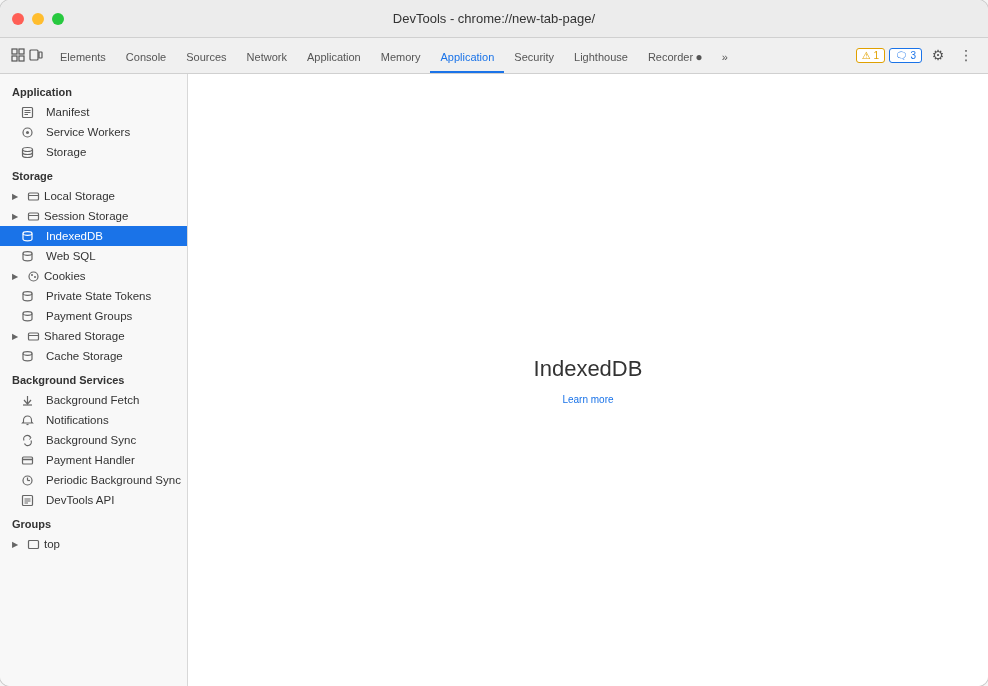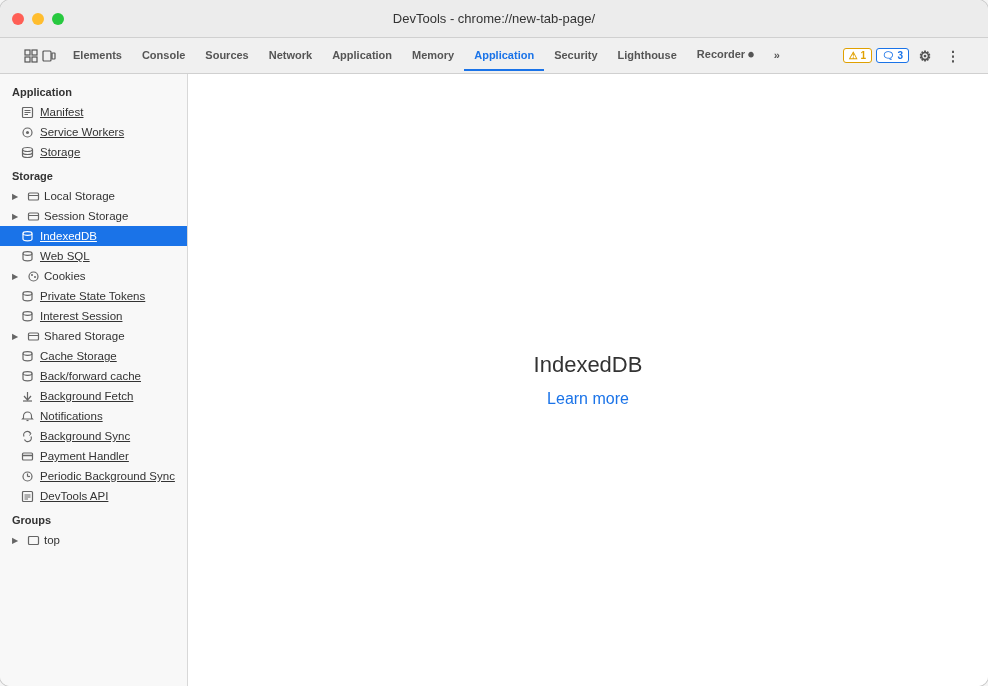--- a/index.html
+++ b/index.html
@@ -52,25 +52,24 @@
       font-size: 13px;
       color: #333;
       font-weight: 500;
     }
     
     .tabsbar {
       height: 36px;
       background: #f0f0f0;
       border-bottom: 1px solid #d0d0d0;
       display: flex;
-      align-items: center;
-      padding: 0 17px;
+      align-items: flex-end;
+      padding: 0 4px;
       flex-shrink: 0;
       position: relative;
-      font-weight: bold;
     }
     .tab-icon-group {
       display: flex;
       align-items: center;
       gap: 2px;
       padding: 0 6px;
       height: 36px;
     }
     .tab-icon {
       width: 16px;
@@ -157,28 +156,27 @@
     }
     .sidebar-section-label {
       font-size: 11px;
       font-weight: 600;
       color: #333;
       padding: 8px 12px 4px 12px;
     }
     .sidebar-item {
       display: flex;
       align-items: center;
-      gap: 6px;
+      gap: 12px;
       padding: 3px 8px 3px 20px;
       cursor: pointer;
       color: #333;
       font-size: 11.5px;
       border-radius: 0;
       white-space: nowrap;
-      text-decoration: underline;
     }
     .sidebar-item.active {
       background: #1a73e8;
       color: #fff;
     }
     .sidebar-item.indented2 { padding-left: 20px; }
     .sidebar-group-header {
       display: flex;
       align-items: center;
       gap: 4px;
@@ -209,21 +207,21 @@
       flex-direction: column;
       gap: 12px;
       background: #fff;
     }
     .content-title {
       font-size: 22px;
       color: #333;
       font-weight: 400;
     }
     .content-link {
-      font-size: 16px;
+      font-size: 10px;
       color: #1a73e8;
       text-decoration: none;
       cursor: pointer;
     }
 
     
     svg { display: block; }
   </style>
 </head>
 <body>
@@ -382,21 +380,21 @@
         <span>Private State Tokens</span>
       </div>
 
       <div class="sidebar-item indented2">
         <span class="sidebar-icon">
           <svg width="13" height="13" viewBox="0 0 13 13" fill="none">
             <ellipse cx="6.5" cy="3.5" rx="4.5" ry="1.8" stroke="#666" stroke-width="1.2" fill="none"></ellipse>
             <path d="M2 3.5 v5.5 c0 1 2 1.8 4.5 1.8 s4.5-.8 4.5-1.8 V3.5" stroke="#666" stroke-width="1.2" fill="none"></path>
           </svg>
         </span>
-        <span>Interest Session</span>
+        <span>Payment Groups</span>
       </div>
 
       <div class="sidebar-group-header">
         <span class="chevron">▶</span>
         <span class="sidebar-icon">
           <svg width="13" height="13" viewBox="0 0 13 13" fill="none">
             <rect x="1.5" y="3" width="10" height="7" rx="1" stroke="#666" stroke-width="1.2" fill="none"></rect>
             <line x1="1.5" y1="5.5" x2="11.5" y2="5.5" stroke="#666" stroke-width="1"></line>
           </svg>
         </span>
@@ -406,30 +404,22 @@
       <div class="sidebar-item indented2">
         <span class="sidebar-icon">
           <svg width="13" height="13" viewBox="0 0 13 13" fill="none">
             <ellipse cx="6.5" cy="3.5" rx="4.5" ry="1.8" stroke="#666" stroke-width="1.2" fill="none"></ellipse>
             <path d="M2 3.5 v5.5 c0 1 2 1.8 4.5 1.8 s4.5-.8 4.5-1.8 V3.5" stroke="#666" stroke-width="1.2" fill="none"></path>
           </svg>
         </span>
         <span>Cache Storage</span>
       </div>
 
-
-      <div class="sidebar-item indented2">
-        <span class="sidebar-icon">
-          <svg width="13" height="13" viewBox="0 0 13 13" fill="none">
-            <ellipse cx="6.5" cy="3.5" rx="4.5" ry="1.8" stroke="#666" stroke-width="1.2" fill="none"></ellipse>
-            <path d="M2 3.5 v5.5 c0 1 2 1.8 4.5 1.8 s4.5-.8 4.5-1.8 V3.5" stroke="#666" stroke-width="1.2" fill="none"></path>
-          </svg>
-        </span>
-        <span>Back/forward cache</span>
-      </div>
+      <div class="sidebar-section-label">Background Services</div>
+
 
       <div class="sidebar-item indented2">
         <span class="sidebar-icon">
           <svg width="13" height="13" viewBox="0 0 13 13" fill="none">
             <line x1="6.5" y1="2" x2="6.5" y2="9" stroke="#666" stroke-width="1.2"></line>
             <polyline points="3,6 6.5,10 10,6" stroke="#666" stroke-width="1.2" fill="none"></polyline>
             <line x1="2" y1="11" x2="11" y2="11" stroke="#666" stroke-width="1.2"></line>
           </svg>
         </span>
         <span>Background Fetch</span>

